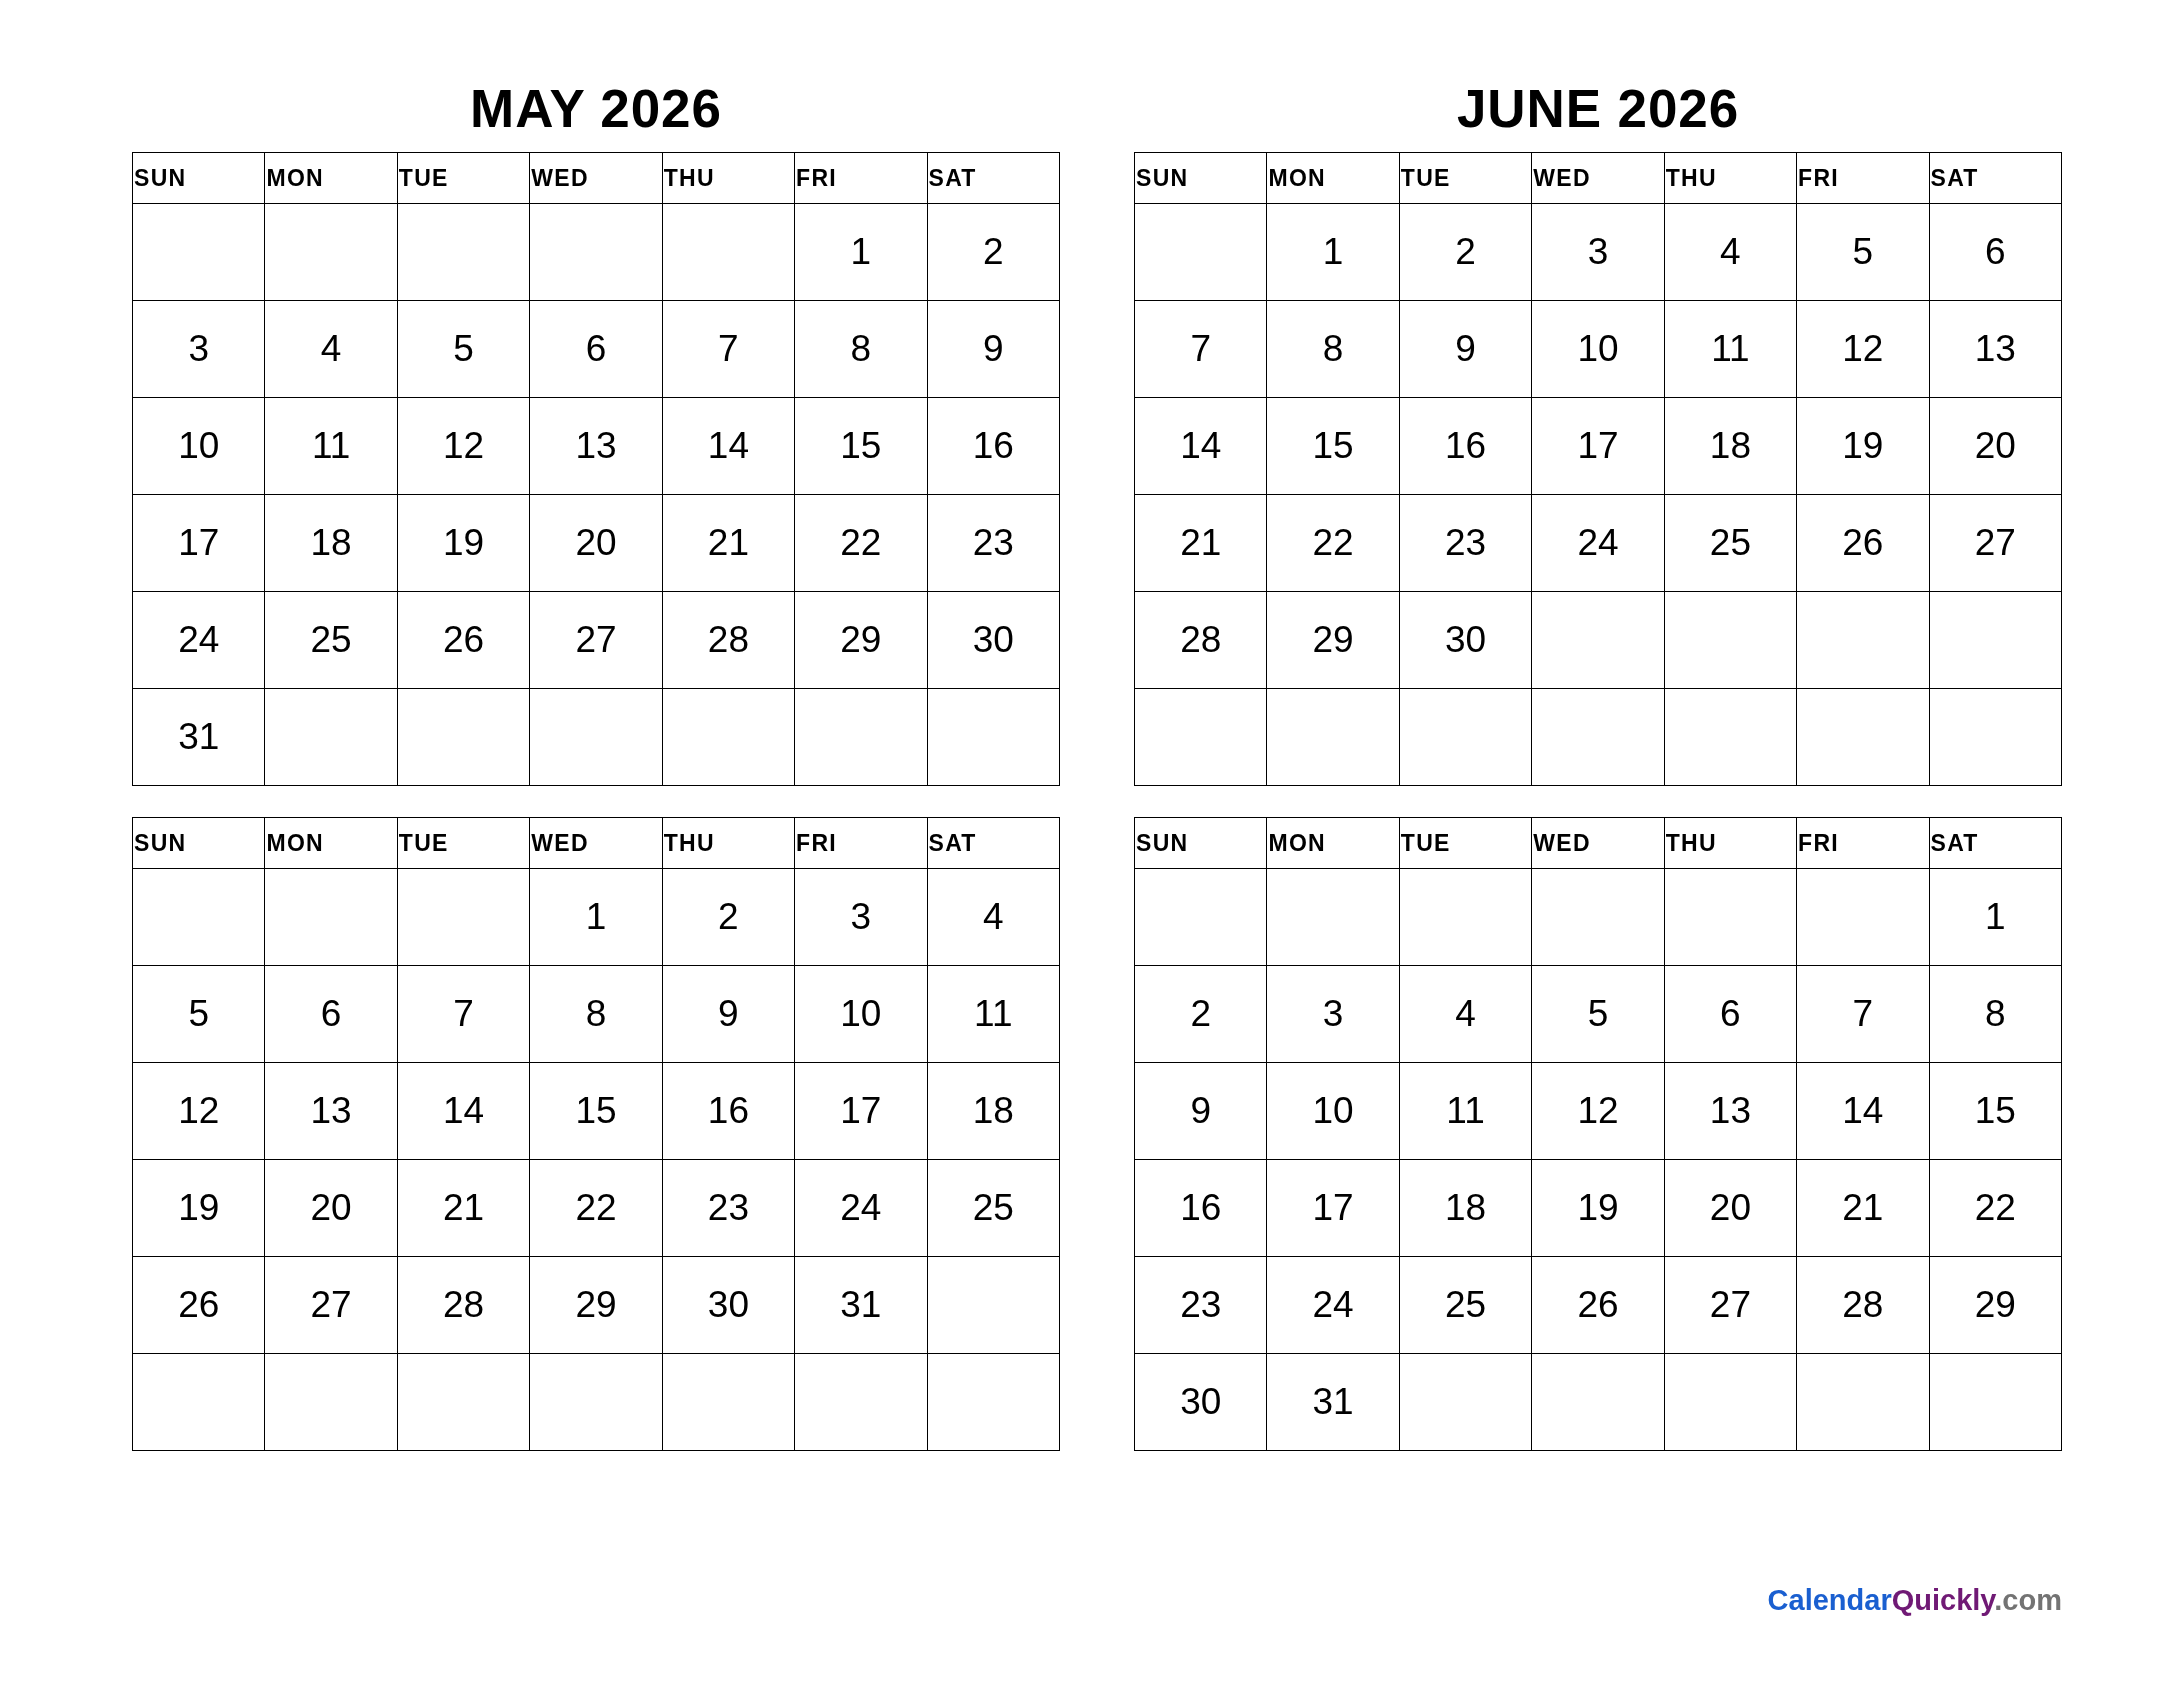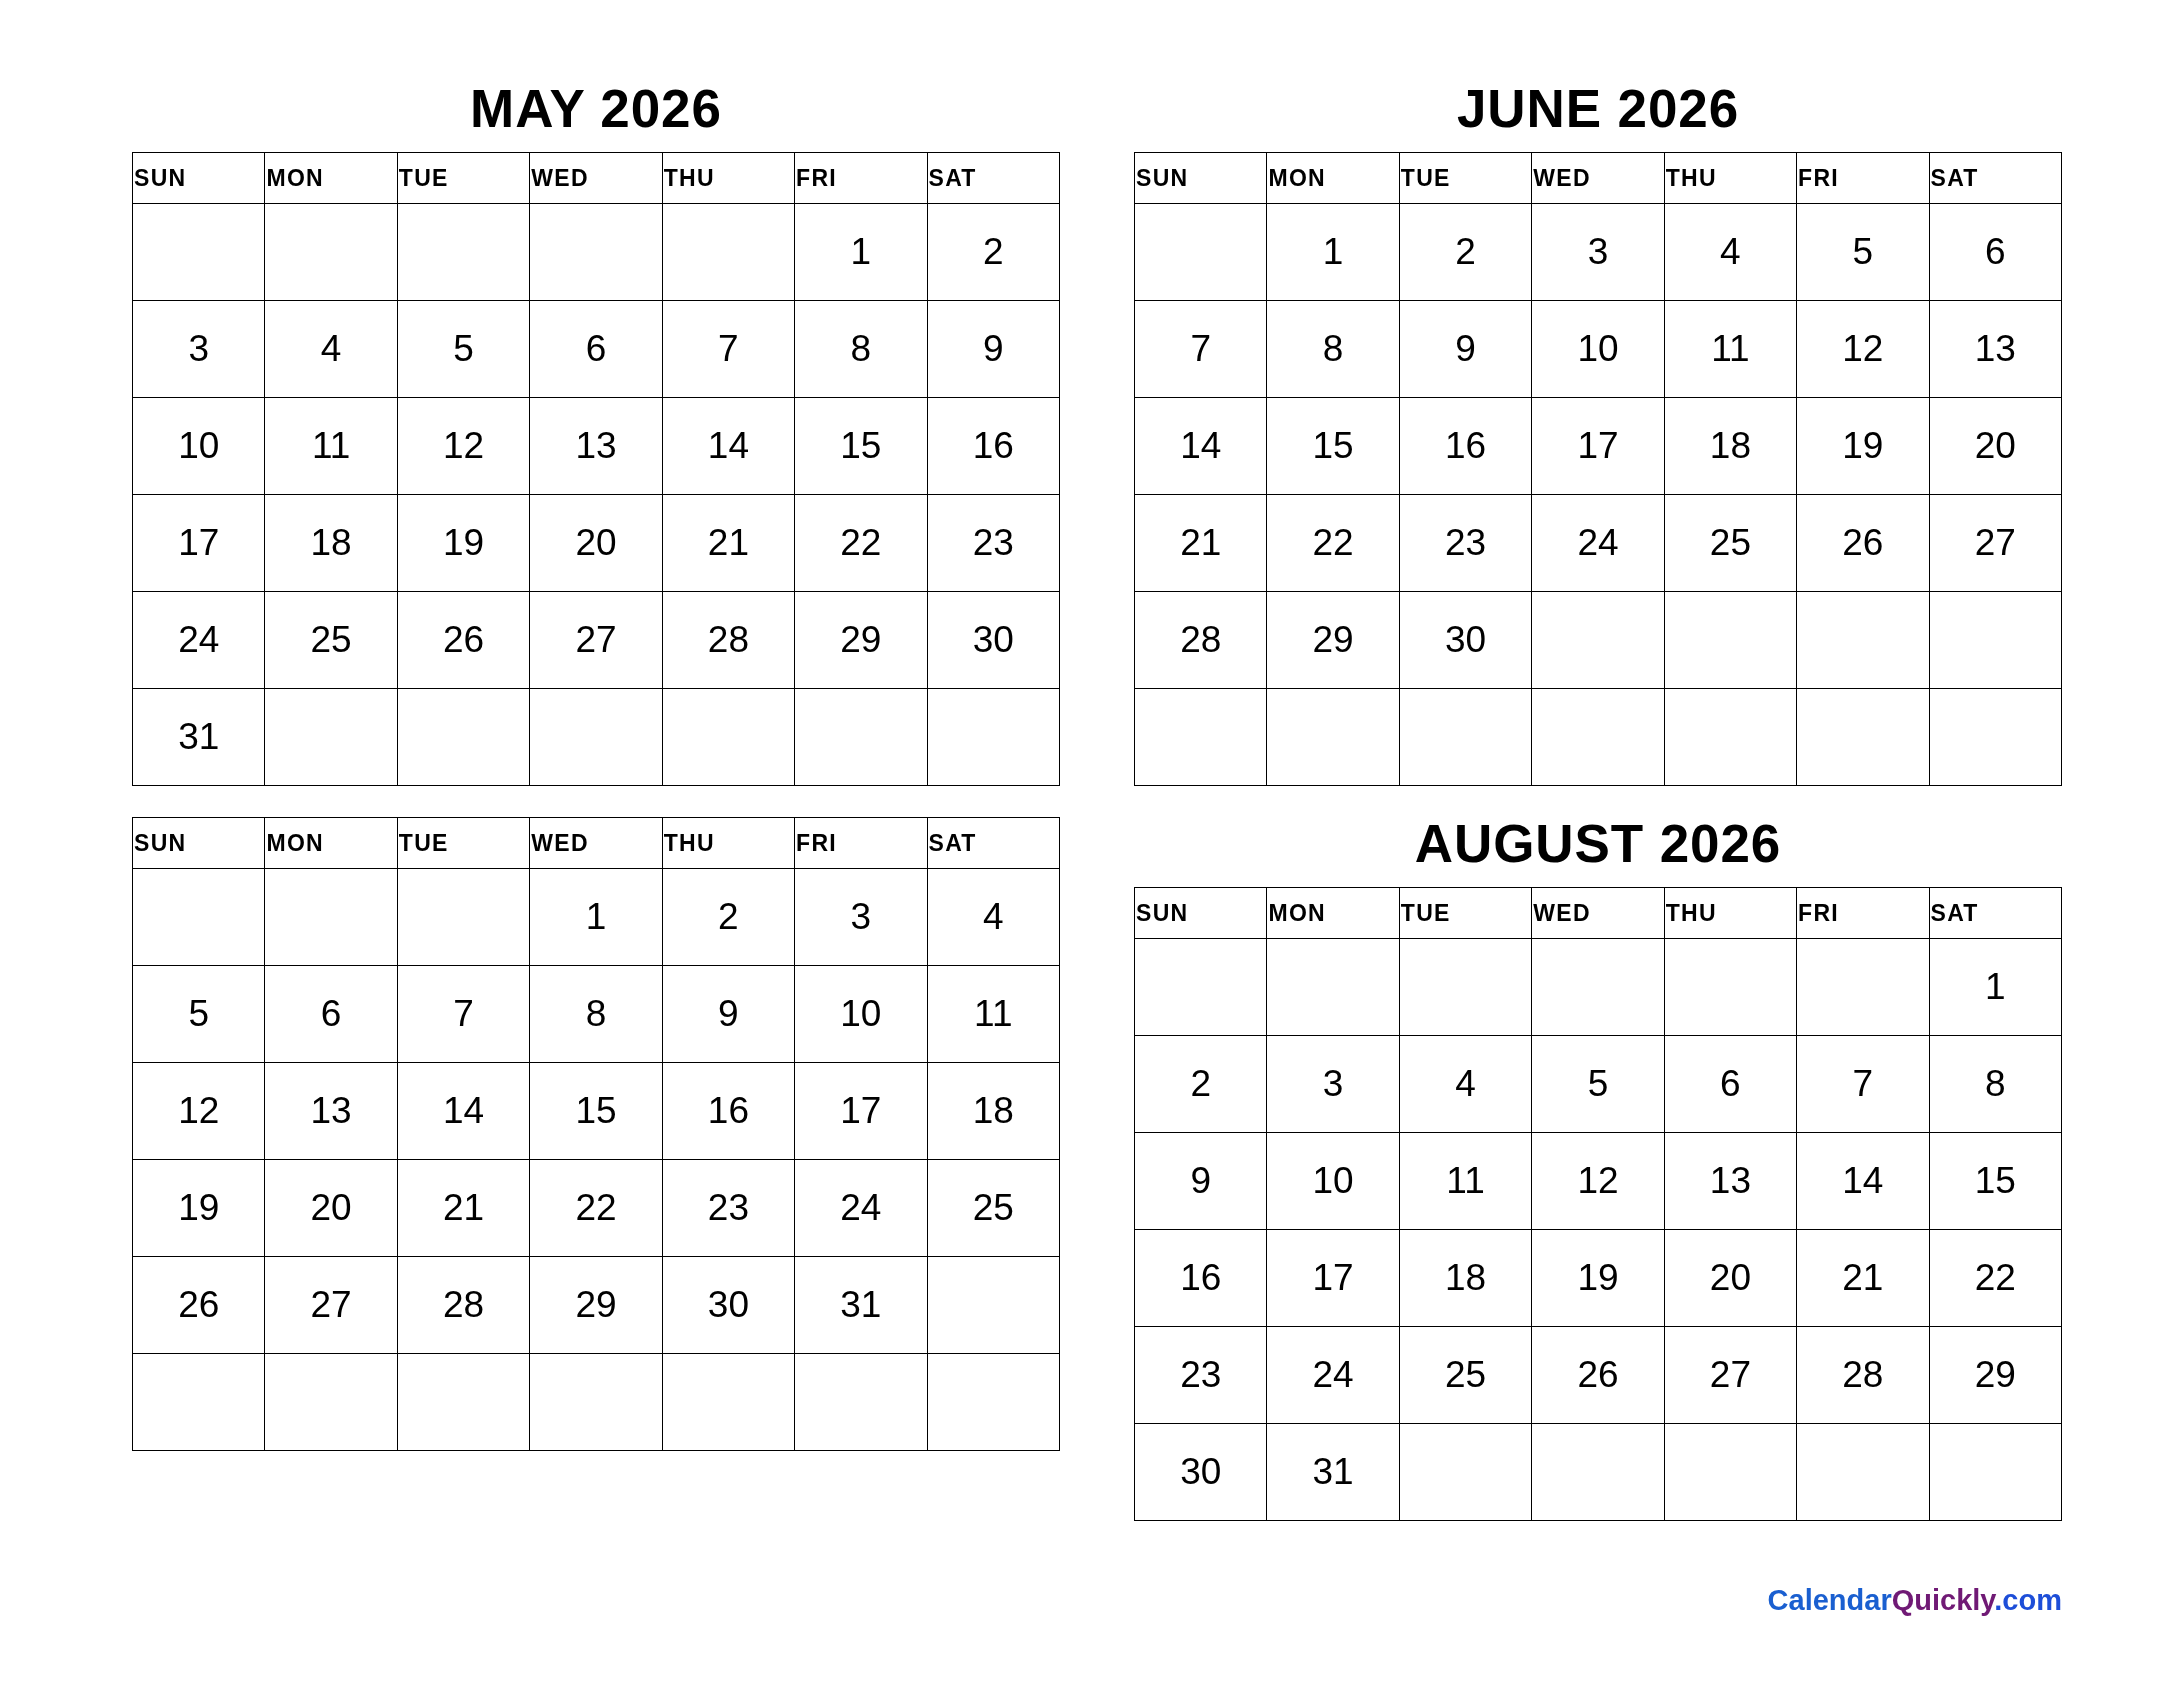--- a/index.html
+++ b/index.html
@@ -75,21 +75,21 @@
     position: absolute;
     right: 119px;
     bottom: 68px;
     font-size: 29px;
     font-weight: bold;
     letter-spacing: 0px;
     white-space: nowrap;
   }
   .footer .c1 { color: #1a5fd0; }
   .footer .c2 { color: #701a75; }
-  .footer .c3 { color: #1d4ed8; }
+  .footer .c3 { color: #737373; }
 </style>
 </head>
 <body>
 
 <div class="page">
   <div class="grid" id="calendar-grid">
       <div class="month">
         <div class="month-title">MAY 2026</div>
         <table class="cal">
           <thead>
@@ -298,21 +298,20 @@
               <td class="empty"></td>
               <td class="empty"></td>
               <td class="empty"></td>
               <td class="empty"></td>
               <td class="empty"></td>
             </tr>
           </tbody>
         </table>
       </div>
       <div class="month">
-        <div class="month-title">AUGUST 2026</div>
         <table class="cal">
           <thead>
             <tr>
               <th>SUN</th>
               <th>MON</th>
               <th>TUE</th>
               <th>WED</th>
               <th>THU</th>
               <th>FRI</th>
               <th>SAT</th>

